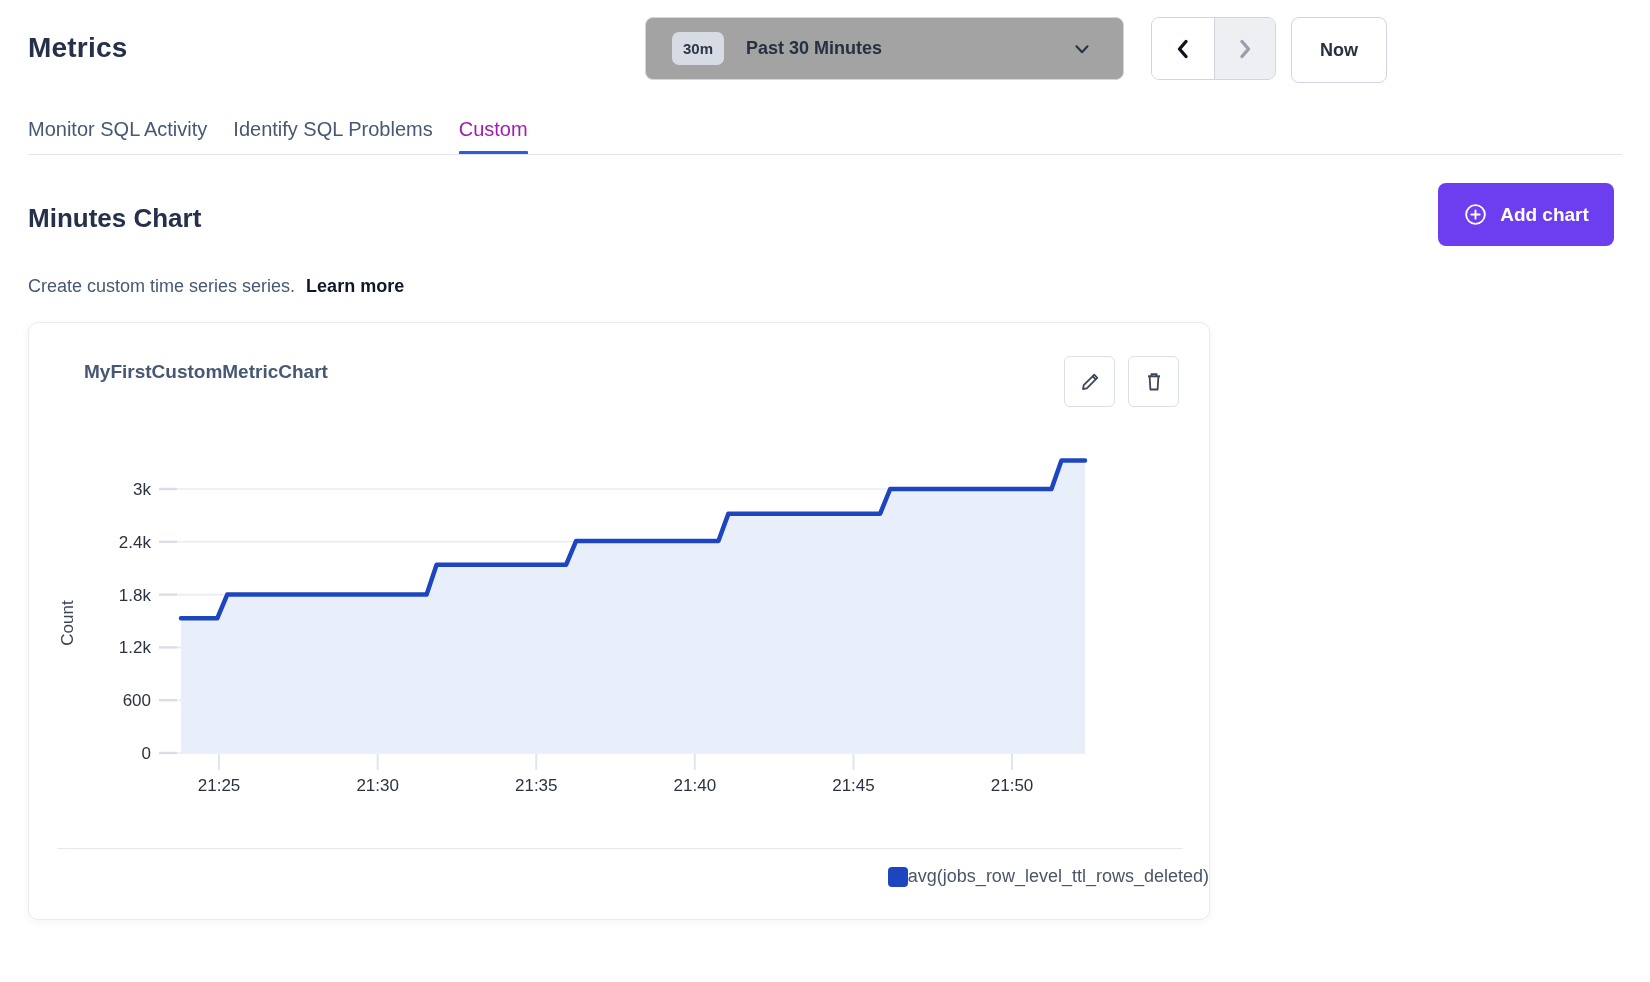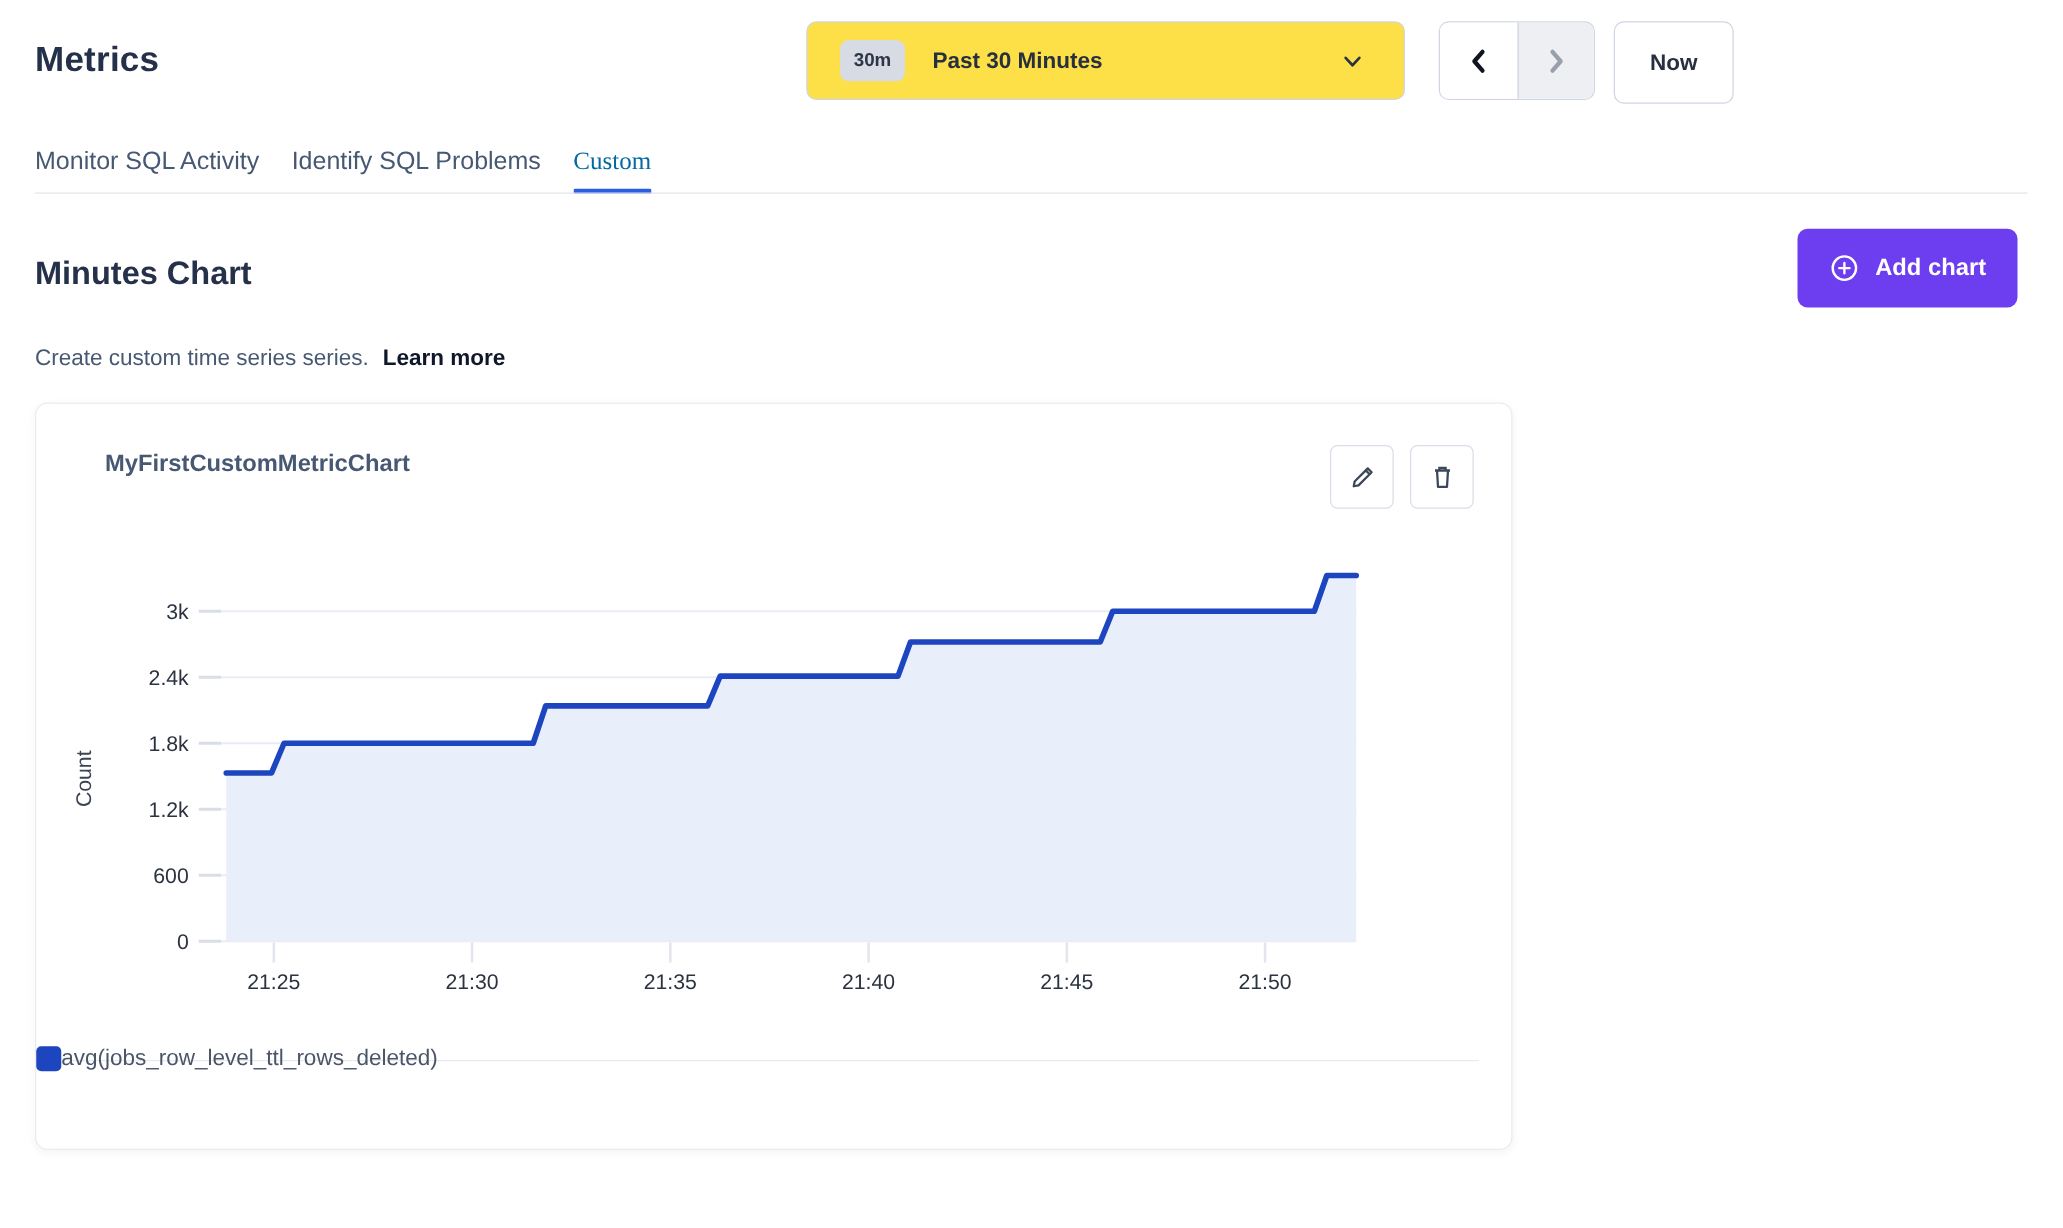--- a/index.html
+++ b/index.html
@@ -5,42 +5,42 @@
   * { margin:0; padding:0; box-sizing:border-box; }
   html,body { width:1650px; height:982px; background:#ffffff; overflow:hidden;
               font-family:"Liberation Sans","DejaVu Sans",sans-serif; }
   .page { position:relative; width:1650px; height:982px; background:#fff; }
 
   
   .page-title { position:absolute; left:28px; top:32px; font-size:28px; font-weight:700;
                 color:#25304a; letter-spacing:.2px; }
 
   .time-dropdown { position:absolute; left:645px; top:17px; width:479px; height:63px;
-                   background:#fde047; border:1px solid #cfd6e2; border-radius:8px;
+                   background:#a3a3a3; border:1px solid #cfd6e2; border-radius:8px;
                    display:flex; align-items:center; padding:0 30px 0 26px; cursor:pointer; }
   .time-badge { background:#d7dbe3; color:#2c3648; font-size:15px; font-weight:700;
                 border-radius:7px; padding:9px 11px; line-height:1; }
   .time-range-label { margin-left:22px; font-size:18px; font-weight:600; color:#27303f; }
   .time-dropdown .chev { margin-left:auto; }
 
   .arrow-group { position:absolute; left:1151px; top:17px; width:125px; height:63px;
                  border:1px solid #cfd6e2; border-radius:8px; display:flex; overflow:hidden; background:#fff; }
   .arrow-btn { width:50%; height:100%; display:flex; align-items:center; justify-content:center;
                border:none; background:#fff; cursor:pointer; }
   .arrow-btn.next { background:#edeff3; border-left:1px solid #cfd6e2; cursor:default; }
 
   .now-button { position:absolute; left:1291px; top:17px; width:96px; height:66px;
                 background:#fff; border:1px solid #cfd6e2; border-radius:8px;
                 font-size:18px; font-weight:600; color:#27303f; cursor:pointer;
                 font-family:inherit; }
 
   
   .tabs { position:absolute; left:28px; top:118px; display:flex; gap:26px; }
   .tab { font-size:20px; color:#475872; padding-bottom:14px; position:relative; cursor:pointer; }
-  .tab.active { color:#0369a1; font-weight:500;font-family:Liberation Serif, serif; }
+  .tab.active { color:#a21caf; font-weight:500; }
   .tab.active::after { content:""; position:absolute; left:0; right:0; bottom:0; height:4px;
                        background:#2b5de2; border-radius:1px; }
   .tabs-divider { position:absolute; left:28px; top:154px; width:1594px; height:1px; background:#e2e6ec; }
 
   
   .section-title { position:absolute; left:28px; top:203px; font-size:26px; font-weight:700; color:#25304a; }
   .section-subtitle { position:absolute; left:28px; top:276px; font-size:18px; color:#475872; }
   .learn-more { color:#0f172a; font-weight:600; text-decoration:none; margin-left:6px; cursor:pointer; }
 
   .add-chart-button { position:absolute; left:1438px; top:183px; width:176px; height:63px;
@@ -60,22 +60,22 @@
   .icon-btn.delete { left:1099px; }
 
   #chart-svg { position:absolute; left:0; top:80px; width:1182px; height:440px; }
   .gridline   { stroke:#e9ecf2; stroke-width:1.6; }
   .tick-stub  { stroke:#d9dde5; stroke-width:2.4; }
   .xtick-stub { stroke:#e2e5eb; stroke-width:2; }
   .ytick, .xtick { font-size:17px; fill:#2b3240; font-family:"Liberation Sans","DejaVu Sans",sans-serif; }
   .ylabel { font-size:17px; fill:#3b4454; font-family:"Liberation Sans","DejaVu Sans",sans-serif; }
 
   .card-divider { position:absolute; left:28px; top:525px; width:1126px; height:1px; background:#e6eaf0; }
-  .legend { position:absolute; left:0; top:513px; width:100%; display:flex;
-            align-items:center; justify-content:flex-start; gap:0; }
+  .legend { position:absolute; left:0; top:543px; width:100%; display:flex;
+            align-items:center; justify-content:flex-end; gap:0; }
   .legend-swatch { width:20px; height:20px; border-radius:4px; background:#1e45c0; }
   .legend-label { font-size:18px; color:#4a5568; }
 </style>
 </head>
 <body>
 
 <div class="page">
 
   <h1 class="page-title">Metrics</h1>
 

